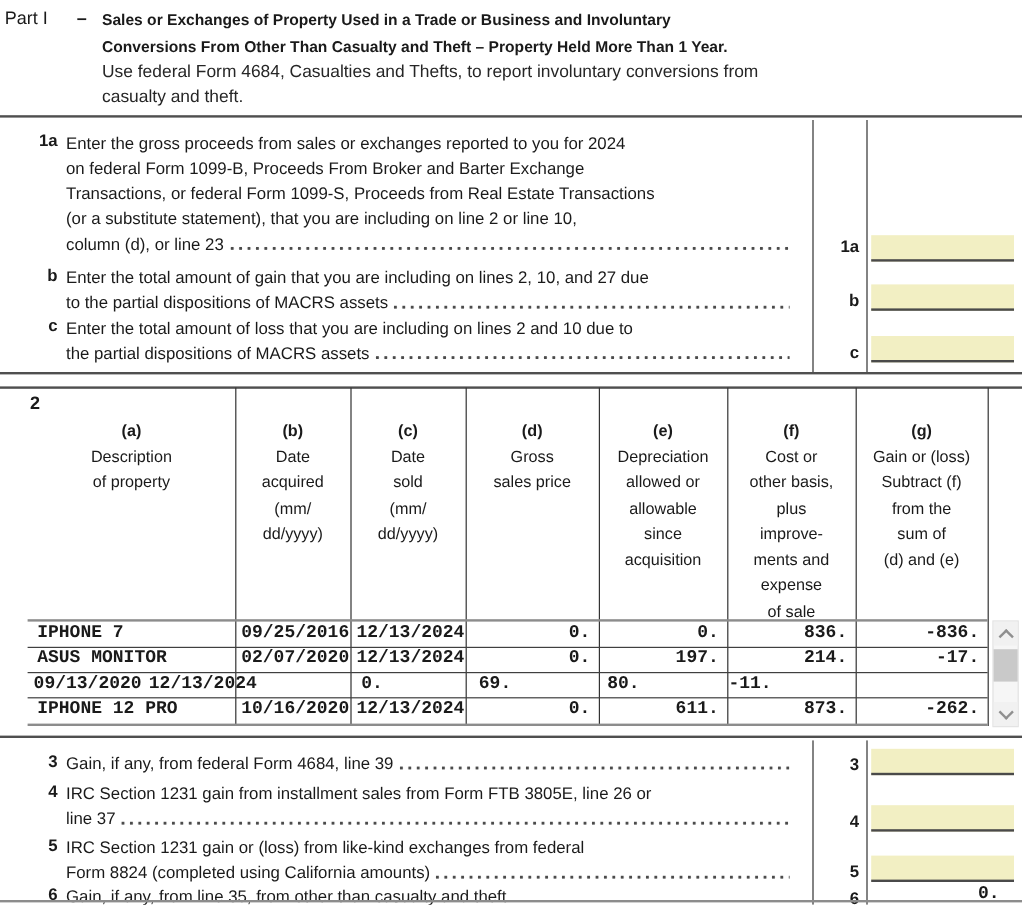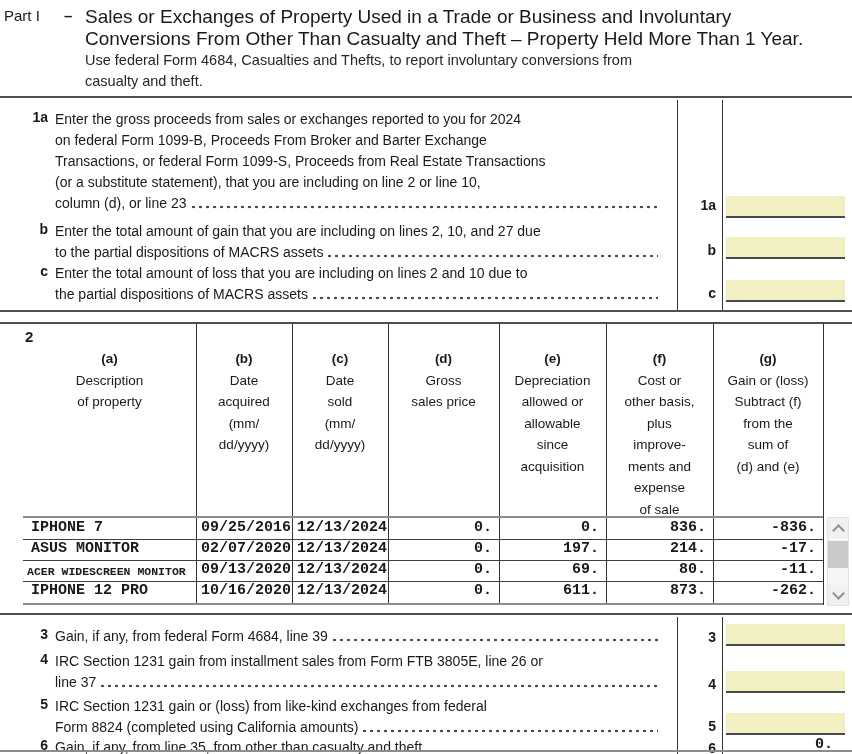--- a/index.html
+++ b/index.html
@@ -11,21 +11,21 @@
   .abs{position:absolute}
   .pre{white-space:pre-line}
   .hline{position:absolute;left:0;width:852px;height:2px;background:#4f4f4f}
   .hline.gray{background:#8c8c8c}
   .hline.short{left:23px;width:800px}
   .vline{position:absolute;width:1px;background:#333}
 
   
   .part{left:4px;top:7px;font-size:15px;font-weight:normal}
   .dash{left:64px;top:7px;font-size:15px;font-weight:bold}
-  .title{left:85px;top:6px;width:740px;font-size:19px;font-weight:normal;line-height:22px}
+  .title{left:85px;top:6px;width:740px;font-size:13px;font-weight:bold;line-height:22px}
   .subtitle{left:85px;top:50px;width:740px;font-size:14.5px;line-height:21px;color:#262626}
 
   
   .linenum{font-size:14px;font-weight:bold;width:28px;text-align:right}
   .txt{font-size:14px;line-height:21px}
   .tline{display:flex;align-items:stretch;height:21px}
   .tline .t{font-size:14px;line-height:21px;white-space:nowrap}
   .leader{
     flex:1 1 auto;margin-left:3px;margin-right:2px;
     background-image:radial-gradient(circle,#4a4a4a 1.1px,transparent 1.6px);
@@ -195,21 +195,20 @@
 <div class="trow sep" style="top:539px">
   <div class="cell c-desc">ASUS MONITOR</div>
   <div class="cell c-date">02/07/2020</div>
   <div class="cell c-date">12/13/2024</div>
   <div class="cell c-num">0.</div>
   <div class="cell c-num w107">197.</div>
   <div class="cell c-num w107">214.</div>
   <div class="cell c-num w110">-17.</div>
 </div>
 <div class="trow sep" style="top:560px">
-  <div class="cell c-desc small">ACER WIDESCREEN MONITOR</div>
   <div class="cell c-date">09/13/2020</div>
   <div class="cell c-date">12/13/2024</div>
   <div class="cell c-num">0.</div>
   <div class="cell c-num w107">69.</div>
   <div class="cell c-num w107">80.</div>
   <div class="cell c-num w110">-11.</div>
 </div>
 <div class="trow" style="top:581px">
   <div class="cell c-desc">IPHONE 12 PRO</div>
   <div class="cell c-date">10/16/2020</div>

